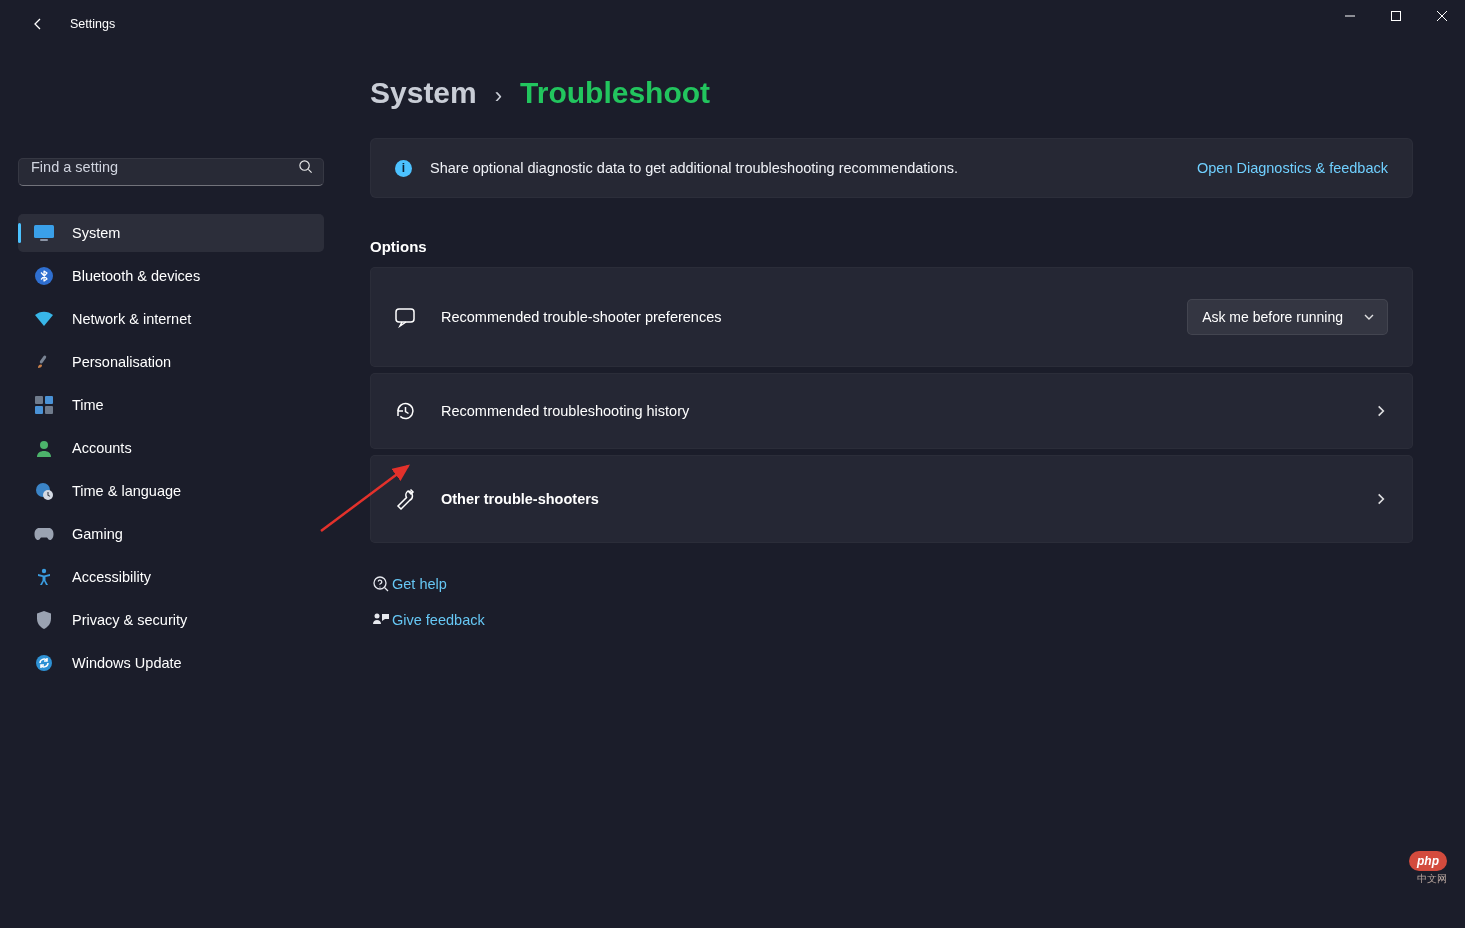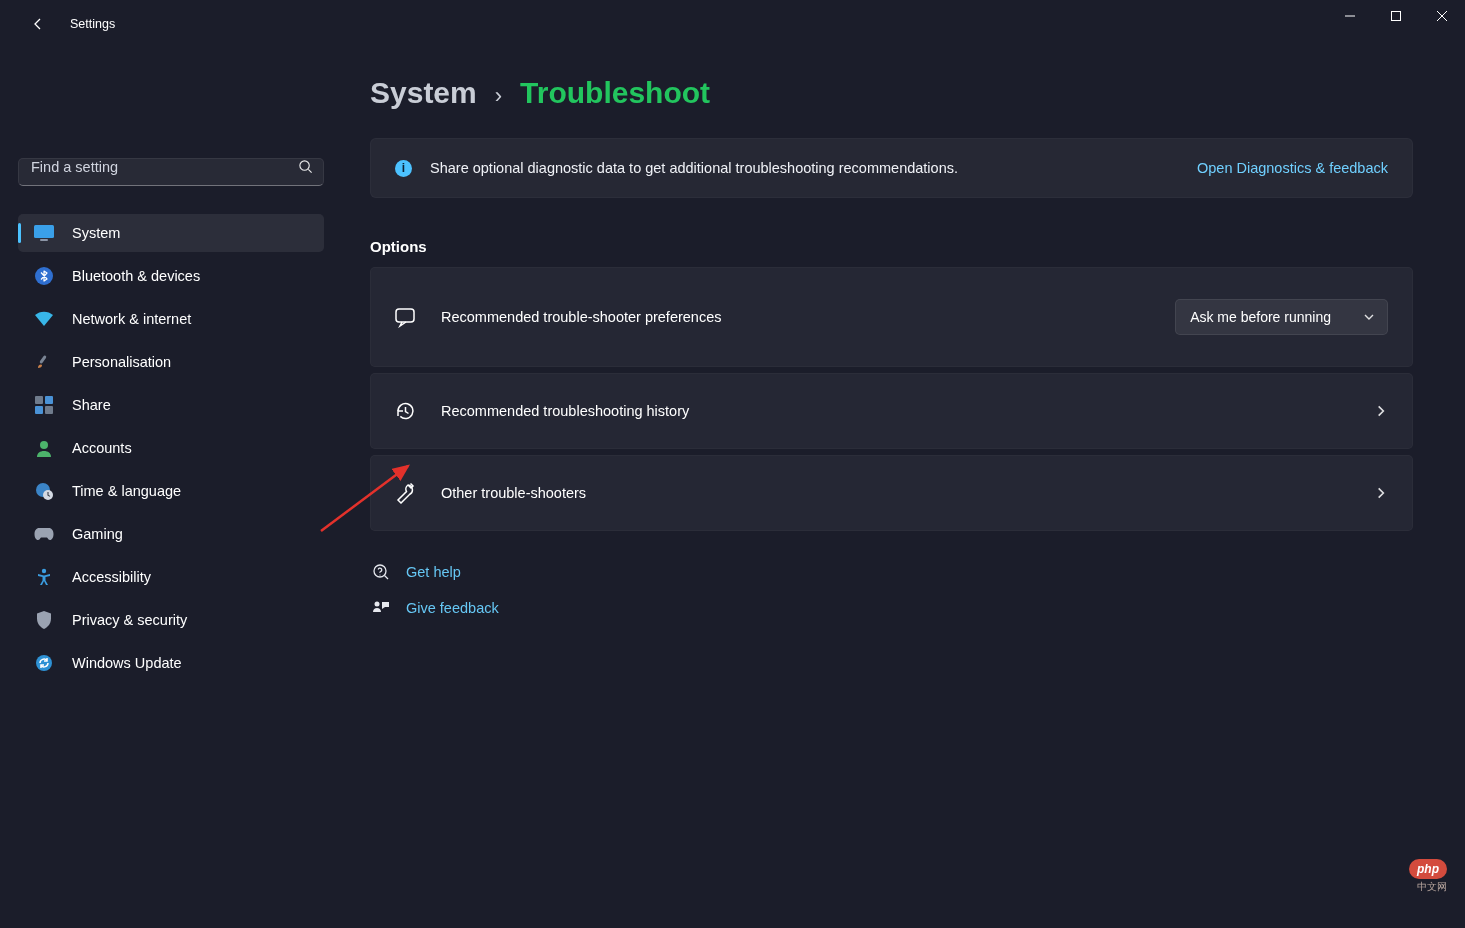--- a/index.html
+++ b/index.html
@@ -39,33 +39,33 @@
 .banner-link { font-size:14.5px; color:#70d0ff; cursor:pointer;text-align:right; }
 
 .section-title { font-size:15px; font-weight:600; margin-bottom:12px; }
 .card { background:rgba(255,255,255,0.047); border:1px solid rgba(255,255,255,0.03); border-radius:5px; min-height:70px; display:flex; align-items:center; padding:0 24px 0 20px; margin-bottom:6px; cursor:pointer; }
 .card-icon { width:28px; height:28px; display:flex; align-items:center; justify-content:center; margin-right:22px; color:#fff; }
 .card-body { flex:1; }
 .card-title { font-size:14.5px; }
 .card-desc { font-size:12.5px; color:#a2a8b4; margin-top:1px; }
 .card-action { margin-left:auto; }
 
-.dropdown { background:rgba(255,255,255,0.07); border:1px solid rgba(255,255,255,0.08); border-radius:5px; height:36px; padding:0 12px 0 14px; display:flex; align-items:center; gap:32px; cursor:pointer; font-size:14px; }
+.dropdown { background:rgba(255,255,255,0.07); border:1px solid rgba(255,255,255,0.08); border-radius:5px; height:36px; padding:0 12px 0 14px; display:flex; align-items:center; gap:20px; cursor:pointer; font-size:14px; }
 .chevron { opacity:.85; }
 
 .related { margin-top:30px; display:flex; flex-direction:column; gap:14px; }
-.rel-item { display:flex; align-items:center; gap:14px; }
+.rel-item { display:flex; align-items:center; }
 .rel-icon { width:22px; height:22px; display:flex; align-items:center; justify-content:center; color:#e6e8ee; }
 .rel-link { font-size:14.5px; color:#66c7f4; cursor:pointer; }
 
 
 .arrow { position:absolute; left:316px; top:456px; pointer-events:none; }
 
 
-.wm { position:absolute; right:18px; bottom:34px; }
+.wm { position:absolute; right:18px; bottom:42px; }
 .wm-pill { background:#d34b3d; color:#fff; font-weight:700; font-size:12px; padding:3px 8px; border-radius:10px; font-style:italic; }
 .wm-sub { font-size:10px; color:#b8a69e; text-align:right; margin-top:1px; }
 
 svg { display:block; }
 </style>
 </head>
 <body>
 
 <div class="titlebar">
   <div class="back-btn">
@@ -146,21 +146,21 @@
       </div>
       <div class="nav-item">
         <span class="nav-icon">
           <svg width="18" height="18" viewBox="0 0 18 18">
               <rect x="0" y="0" width="8" height="8" rx="1" fill="#6f7b8c"></rect>
               <rect x="10" y="0" width="8" height="8" rx="1" fill="#4a92d6"></rect>
               <rect x="0" y="10" width="8" height="8" rx="1" fill="#4a92d6"></rect>
               <rect x="10" y="10" width="8" height="8" rx="1" fill="#6f7b8c"></rect>
             </svg>
         </span>
-        <span class="nav-label">Share</span>
+        <span class="nav-label">Time</span>
       </div>
       <div class="nav-item">
         <span class="nav-icon">
           <svg width="18" height="18" viewBox="0 0 18 18">
               <circle cx="9" cy="6" r="4" fill="#4cb36b"></circle>
               <path d="M2 18c0-4 3-6 7-6s7 2 7 6z" fill="#4cb36b"></path>
             </svg>
         </span>
         <span class="nav-label">Accounts</span>
       </div>
@@ -256,21 +256,21 @@
           </svg>
       </span>
       <div class="card-body">
         <div class="card-title">Recommended troubleshooting history</div>
       </div>
       <svg class="chevron" width="14" height="14" viewBox="0 0 12 12" fill="none" stroke="#fff" stroke-width="1.4">
           <path d="M4 2l4 4-4 4"></path>
         </svg>
     </div>
 
-    <div class="card" style="height:76px;">
+    <div class="card" style="height:88px;font-weight:bold;">
       <span class="card-icon">
         <svg width="22" height="22" viewBox="0 0 22 22" fill="none" stroke="#fff" stroke-width="1.5">
             <path d="M14 3a5 5 0 0 1 1.5 9.5L7 21l-3-3 8.5-8.5A5 5 0 0 1 14 3z"></path>
             <path d="M14.5 3.5 17 6l2-2-2.5-2.5"></path>
           </svg>
       </span>
       <div class="card-body">
         <div class="card-title">Other trouble-shooters</div>
       </div>
       <svg class="chevron" width="14" height="14" viewBox="0 0 12 12" fill="none" stroke="#fff" stroke-width="1.4">

